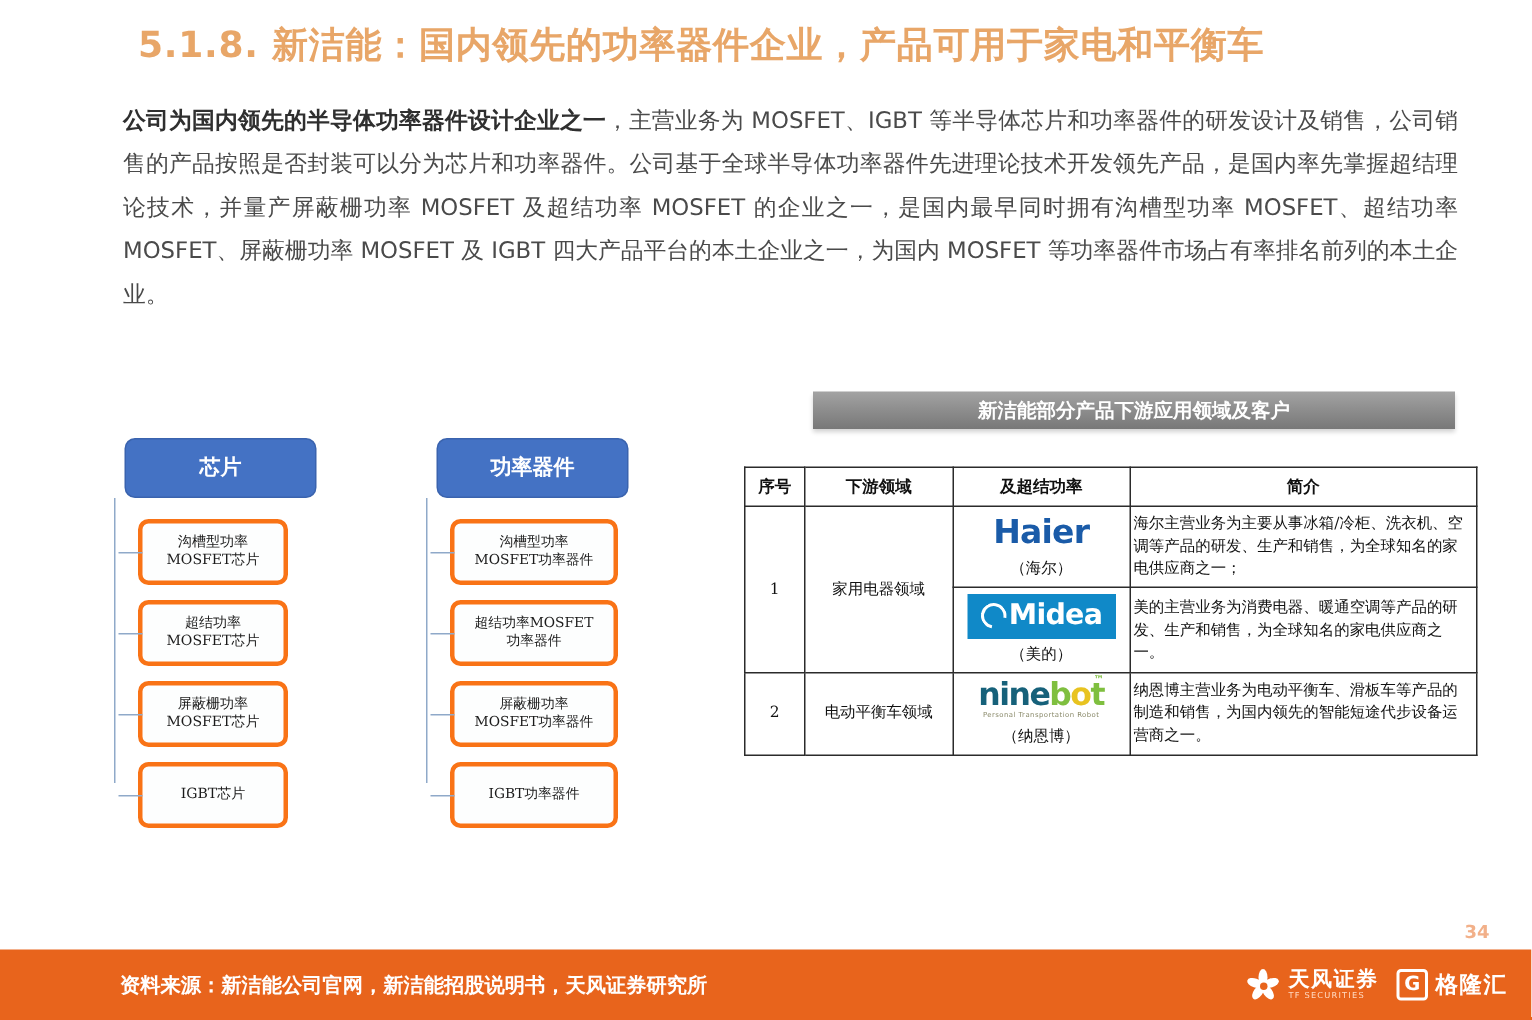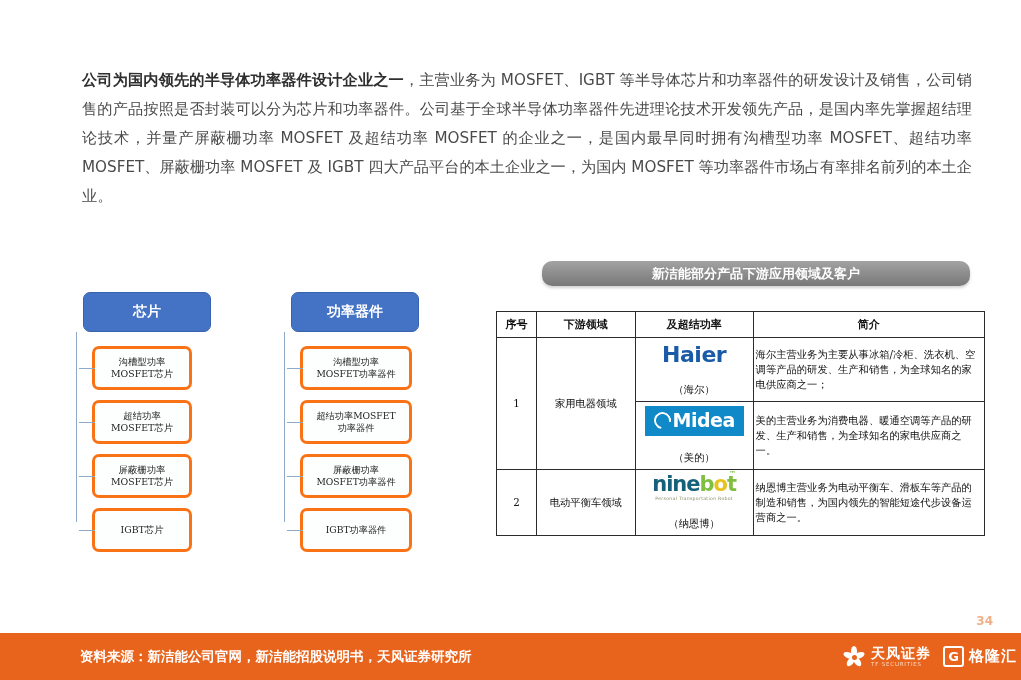--- a/index.html
+++ b/index.html
@@ -34,21 +34,21 @@
   
   .banner {
     position: absolute; height: 25px;
     background: linear-gradient(to bottom, #a3a3a3 0%, #8f8f8f 45%, #787878 100%);
     color: #ffffff; font-weight: 700; font-size: 13px;
     display: flex; align-items: center; justify-content: center;
     box-shadow: 0 2px 3px rgba(0,0,0,0.18);
     font-family: "DejaVu Sans", "Liberation Sans", sans-serif;
   }
   #banner-left  { left: 42px;  top: 261px; width: 424px; }
-  #banner-right { left: 542px; top: 261px; width: 428px; border-radius: 10px; }
+  #banner-right { left: 542px; top: 261px; width: 428px; }
 
   
   .diagram { position: absolute; left: 42px; top: 292px; width: 440px; height: 300px; }
   .dgm-col { position: absolute; top: 0; width: 190px; }
   .dgm-col.c1 { left: 10px; }
   .dgm-col.c2 { left: 218px; }
 
   .node-top {
     width: 128px; height: 40px; margin: 0 auto;
     background: #4472C4; border: 1px solid #3a63ae; border-radius: 7px;
@@ -94,21 +94,21 @@
   }
   table.app-table th {
     font-weight: 700; text-align: center; font-size: 11px; height: 26px;
   }
   .col-no    { width: 40px;  text-align: center; }
   .col-field { width: 99px;  text-align: center; }
   .col-cust  { width: 118px; text-align: center; padding: 5px 4px 4px; }
   .col-desc  { width: 232px; text-align: left; }
 
   
-  .logo-wrap { display: flex; flex-direction: column; align-items: center; gap: 14px; }
+  .logo-wrap { display: flex; flex-direction: column; align-items: center; gap: 3px; }
   .logo-cap { font-size: 10.3px; color: #111; }
 
   .logo-haier {
     font-family: "DejaVu Sans", "Liberation Sans", sans-serif;
     font-weight: 700; font-size: 22px; letter-spacing: -0.5px;
     color: #1A5BA8; line-height: 26px;
   }
   .logo-midea {
     background: #1089C8; color: #ffffff;
     font-family: "DejaVu Sans", "Liberation Sans", sans-serif;
@@ -141,21 +141,21 @@
   .footer {
     position: absolute; left: 0; bottom: 0; width: 1021px; height: 47px;
     background: #E8641C;
     display: flex; align-items: center;
   }
   .footer-src {
     margin-left: 80px; color: #ffffff; font-size: 13.5px; font-weight: 600;
     font-family: "DejaVu Sans", "Liberation Sans", sans-serif;
   }
   .footer-logos {
-    position: absolute; right: 4px; top: 0; height: 47px;
+    position: absolute; right: 16px; top: 0; height: 47px;
     display: flex; align-items: center; gap: 12px;
   }
   .brand-tf { display: flex; align-items: center; gap: 5px; }
   .tf-flower { position: relative; width: 24px; height: 24px; }
   .tf-flower span {
     position: absolute; left: 9px; top: 1px;
     width: 6px; height: 11px; background: #ffffff; border-radius: 50% 50% 50% 50%;
     transform-origin: 50% 11px;
   }
   .tf-flower span:nth-child(1){ transform: rotate(0deg); }
@@ -191,20 +191,21 @@
     position: absolute; right: 28px; top: 614px;
     color: #F2B089; font-size: 12px; font-weight: 600;
     font-family: "DejaVu Sans", "Liberation Sans", sans-serif;
   }
 </style>
 </head>
 <body>
 
 <div class="page">
 
+  <div class="slide-title">5.1.8. 新洁能：国内领先的功率器件企业，产品可用于家电和平衡车</div>
 
   <div class="body-text">
     <span class="lead">公司为国内领先的半导体功率器件设计企业之一</span><span>，主营业务为 MOSFET、IGBT 等半导体芯片和功率器件的研发设计及销售，公司销售的产品按照是否封装可以分为芯片和功率器件。公司基于全球半导体功率器件先进理论技术开发领先产品，是国内率先掌握超结理论技术，并量产屏蔽栅功率 MOSFET 及超结功率 MOSFET 的企业之一，是国内最早同时拥有沟槽型功率 MOSFET、超结功率 MOSFET、屏蔽栅功率 MOSFET 及 IGBT 四大产品平台的本土企业之一，为国内 MOSFET 等功率器件市场占有率排名前列的本土企业。</span>
   </div>
 
 
   <div class="diagram">
 
     <div class="dgm-col c1">
       <div class="node-top">芯片</div>

